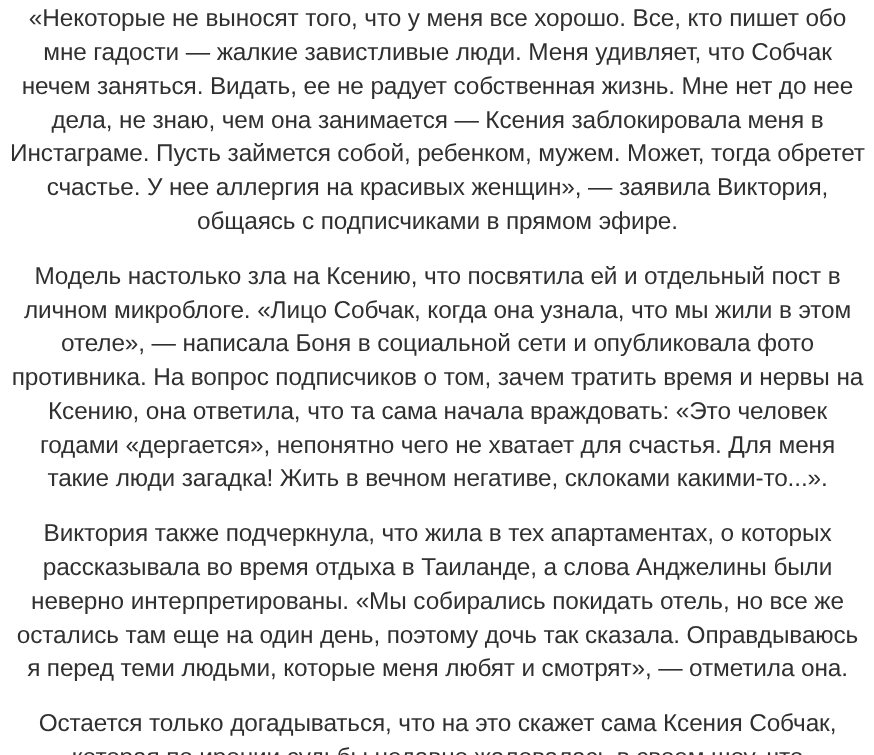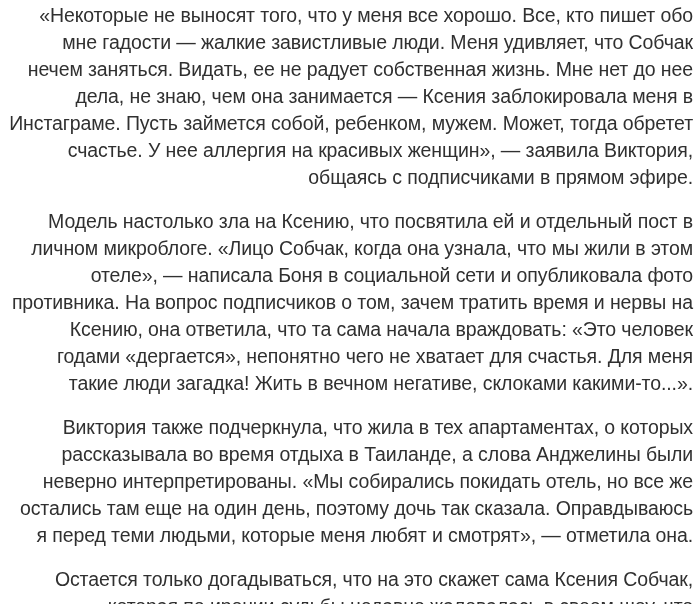--- a/index.html
+++ b/index.html
@@ -19,21 +19,21 @@
     padding: 2px 6px 0 7px;
     font-family: "Liberation Sans", "DejaVu Sans", sans-serif;
     font-size: 19.5px;
     line-height: 27px;
     font-weight: 400;
     color: #303030;
     letter-spacing: -0.1px;
   }
   .article p {
     margin: 0 0 17px 0;
-    text-align: right;
+    text-align: center;
   }
   .article p:last-child {
     margin-bottom: 0;
   }
 </style>
 </head>
 <body style="background: rgb(255, 255, 255);">
 
 <main class="article" style="color: rgb(48, 48, 48);">
   <p>«Некоторые не выносят того, что у меня все хорошо. Все, кто пишет обо мне гадости — жалкие завистливые люди. Меня удивляет, что Собчак нечем заняться. Видать, ее не радует собственная жизнь. Мне нет до нее дела, не знаю, чем она занимается — Ксения заблокировала меня в Инстаграме. Пусть займется собой, ребенком, мужем. Может, тогда обретет счастье. У нее аллергия на красивых женщин», — заявила Виктория, общаясь с подписчиками в прямом эфире.</p>

